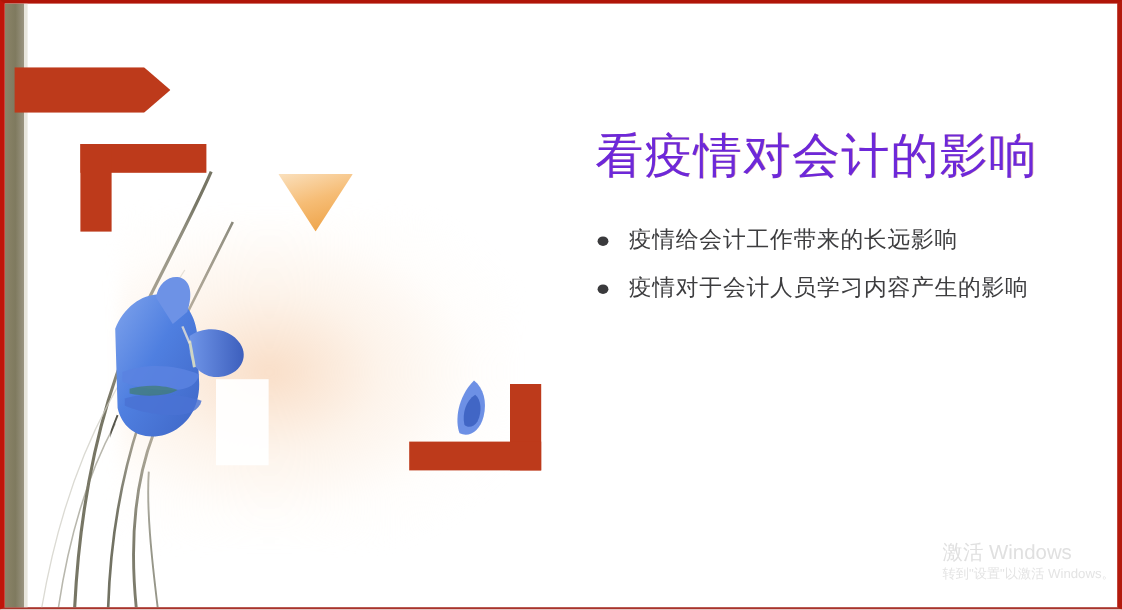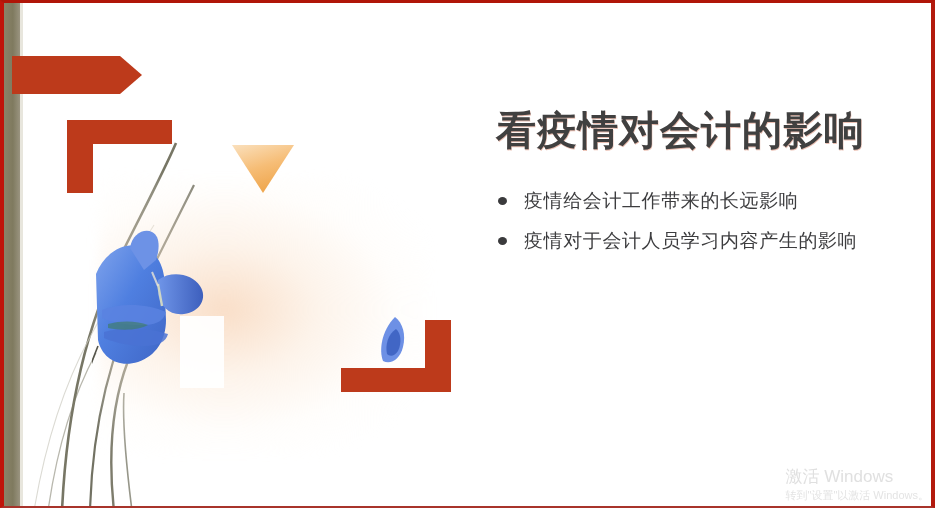--- a/index.html
+++ b/index.html
@@ -142,23 +142,23 @@
   }
 
   
   .content {
     position: absolute;
     left: 492px;
     top: 104px;
     width: 420px;
   }
   .slide-title {
-    color: #404040;
+    color: #6d28d9;
     font-size: 40px;
-    font-weight: bold;
+    font-weight: normal;
     line-height: 1.18;
     letter-spacing: 1px;
     margin: 0 0 34px 0;
     text-shadow: 0.5px 0.5px 0 rgba(196,69,31,0.35);
   }
   .bullets {
     list-style: none;
     margin: 0;
     padding: 0;
   }
@@ -179,21 +179,21 @@
     width: 9px;
     height: 8px;
     border-radius: 50%;
     background: #3a3a3c;
   }
 
   
   .watermark {
     position: absolute;
     right: 2px;
-    bottom: 4px;
+    bottom: 20px;
     text-align: left;
     color: #e2e2e2;
     user-select: none;
   }
   .watermark .wm-line1 {
     font-size: 17px;
     line-height: 1.2;
     color: #e0e0e0;
     white-space: nowrap;
   }

